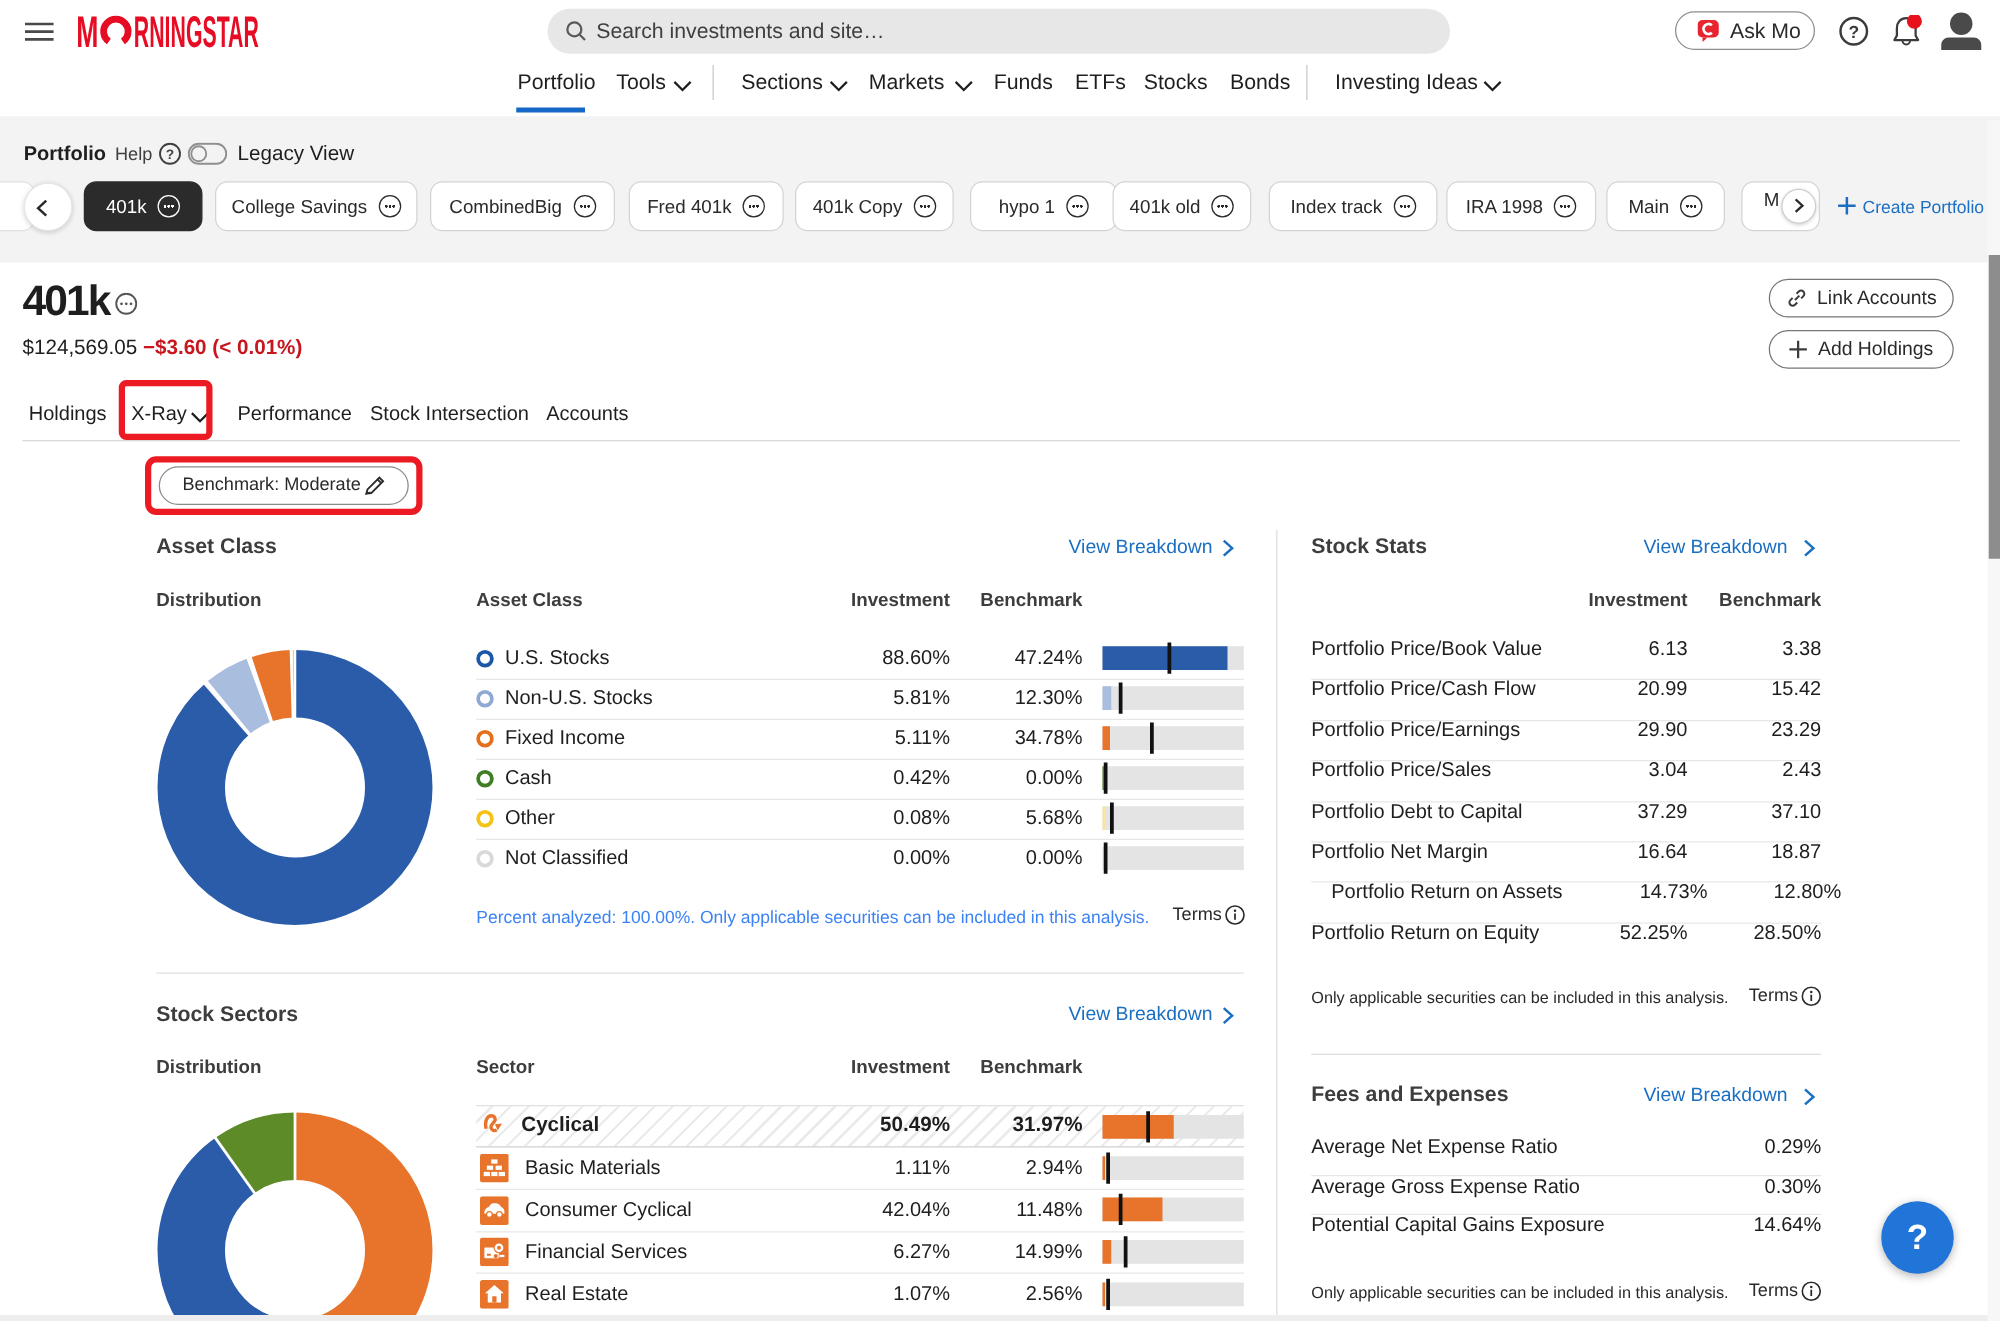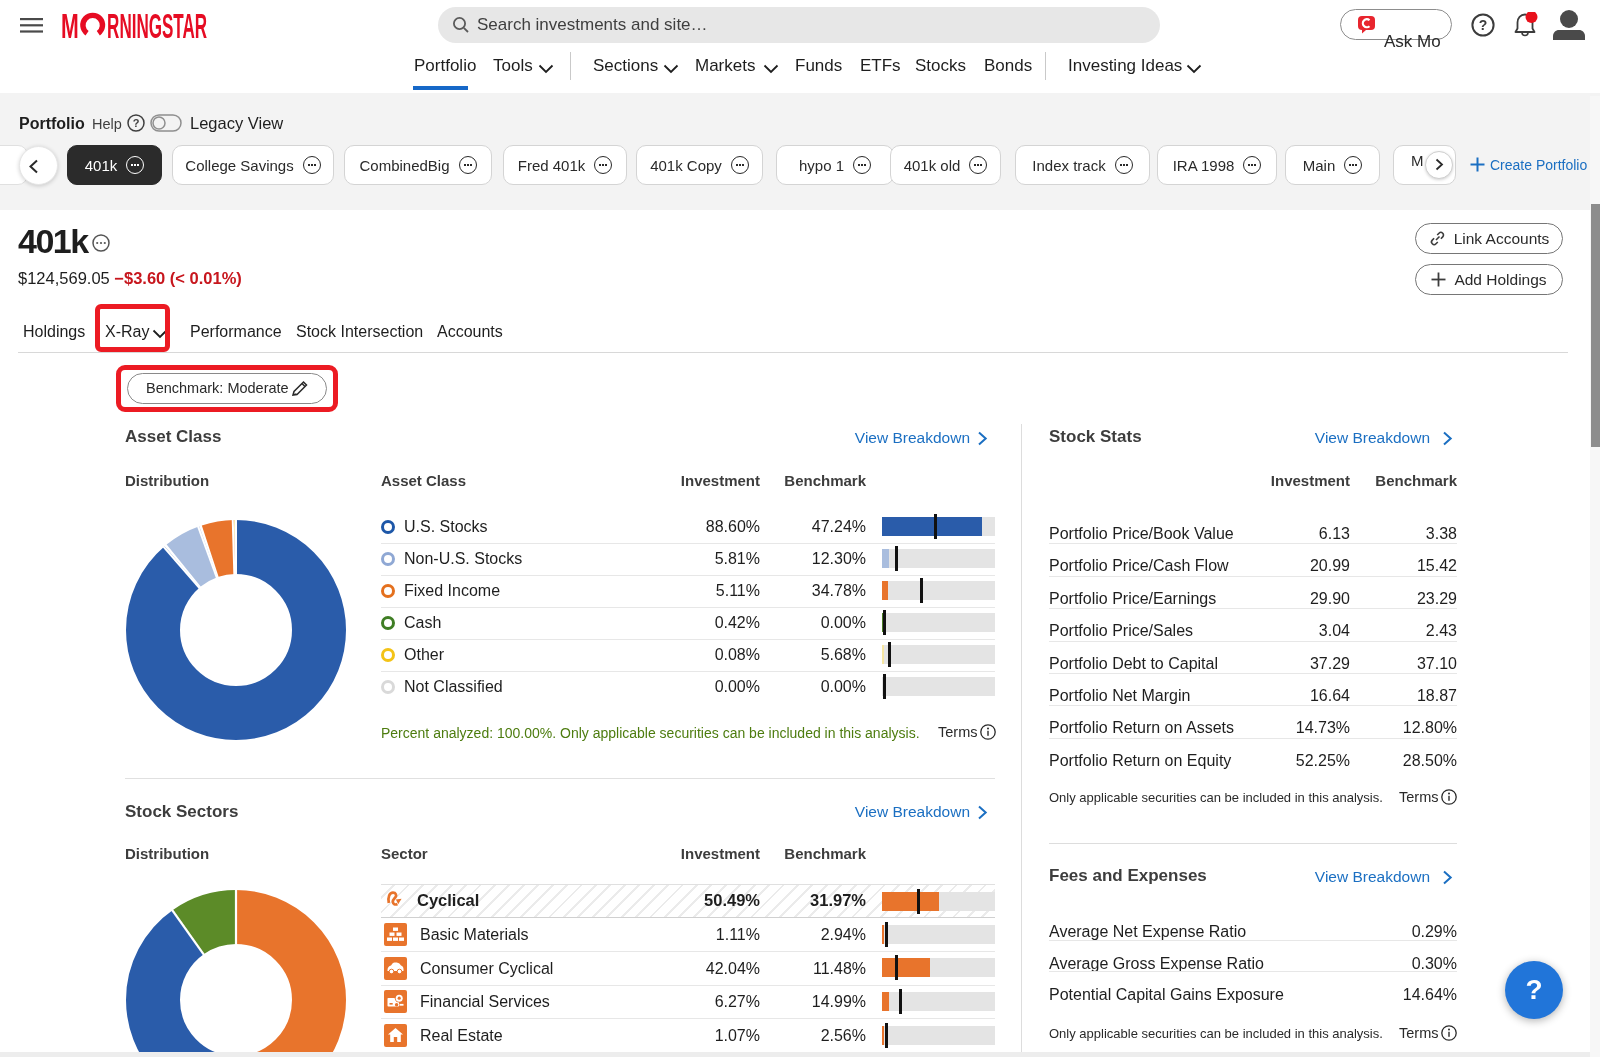--- a/index.html
+++ b/index.html
@@ -22,21 +22,21 @@
 .pill.dark:after{border-color:#fff;background:radial-gradient(circle 1.1px at 5px 8px,#fff 1.1px,transparent 1.2px),radial-gradient(circle 1.1px at 8px 8px,#fff 1.1px,transparent 1.2px),radial-gradient(circle 1.1px at 11px 8px,#fff 1.1px,transparent 1.2px);}
 .btn2{width:148px;height:31px;border:1px solid #767676;border-radius:16px;display:flex;align-items:center;justify-content:center;font-size:15.5px;color:#2a2a2a;background:#fff;}
 .arow{left:381px;width:614px;height:32px;display:flex;align-items:center;font-size:16px;}
 .arow .ring{margin-right:9px;flex:none;}
 .arow .lbl{flex:1;}
 .v1{position:absolute;left:279px;width:100px;text-align:right;}
 .v2{position:absolute;left:385px;width:100px;text-align:right;}
 .srow{left:381px;width:614px;height:33px;display:flex;align-items:center;font-size:16px;}
 .srow svg{margin:0 13px 0 3px;flex:none;}
 .srow .lbl2{flex:1;}
-.ssrow{left:1049px;width:408px;height:32px;display:flex;align-items:flex-end;font-size:16px;}
+.ssrow{left:1049px;width:408px;height:32px;display:flex;align-items:flex-start;font-size:16px;}
 .ssrow .sl{flex:1;}
 .sv1{position:absolute;left:201px;width:100px;text-align:right;}
 .sv2{position:absolute;left:308px;width:100px;text-align:right;}
 </style>
 </head>
 <body>
 <div id="page">
 
 <div class="abs" style="left:0;top:0;width:1600px;height:96px;background:#fff;"></div>
 
@@ -60,21 +60,21 @@
       <line x1="11.8" y1="11.8" x2="16" y2="16" stroke="#5a5a5a" stroke-width="1.8"></line>
     </svg>
 <div class="abs" style="left:477px;top:7px;height:52px;line-height:36px;font-size:17px;color:#3f3f3f;">Search investments and site…</div>
 
 <div class="abs" style="left:1340px;top:9px;width:112px;height:31px;border:1.5px solid #8d8d8d;border-radius:16px;"></div>
 <svg class="abs" style="left:1358px;top:16px;" width="19" height="18" viewBox="0 0 19 18">
 <rect x="0" y="0" width="17" height="14" rx="4" fill="#e8252e"></rect>
 <path d="M4 14 L4 17.5 L8 14 Z" fill="#e8252e"></path>
 <path d="M 11.5 4.2 A 4 4 0 1 0 11.5 10.2" fill="none" stroke="#fff" stroke-width="2.2"></path>
 </svg>
-<div class="abs" style="left:1384px;top:26px;height:31px;line-height:31px;font-size:17px;color:#2a2a2a;">Ask Mo</div>
+<div class="abs" style="left:1384px;top:9px;height:31px;line-height:31px;font-size:17px;color:#2a2a2a;">Ask Mo</div>
 
 <svg class="abs" style="left:1471px;top:13px;" width="24" height="24" viewBox="0 0 24 24">
       <circle cx="12" cy="12" r="10.6" fill="none" stroke="#3c3c3c" stroke-width="2"></circle>
       <text x="12" y="17" font-size="14" font-weight="bold" fill="#3c3c3c" text-anchor="middle" font-family="Liberation Sans">?</text>
     </svg>
 
 <svg class="abs" style="left:1513px;top:12px;" width="26" height="27" viewBox="0 0 26 27">
 <path d="M12 2.5 C7.5 2.5 4.5 6 4.5 10.5 L4.5 16.5 L2.5 20 L21.5 20 L19.5 16.5 L19.5 10.5 C19.5 6 16.5 2.5 12 2.5 Z" fill="none" stroke="#3c3c3c" stroke-width="1.8" stroke-linejoin="round"></path>
 <path d="M9 20.5 A 3 3 0 0 0 15 20.5" fill="none" stroke="#3c3c3c" stroke-width="1.6"></path>
 <circle cx="18.5" cy="5" r="6" fill="#e8111c"></circle>
@@ -274,21 +274,21 @@
 <div class="abs arow" style="top:671px;">
  <span class="ring" style="border:3.6px solid #d9d9d9;"></span>
       <span class="lbl">Not Classified</span>
  <span class="v1">0.00%</span>
       <span class="v2">0.00%</span>
 </div>
 <div class="bar" style="top:677px;">
       <s style="left:1px;"></s>
     </div>
 
-<div class="abs" style="left:381px;top:725px;font-size:14px;color:#4d7c0f;">Percent analyzed: 100.00%. Only applicable securities can be included in this analysis.</div>
+<div class="abs" style="left:381px;top:725px;font-size:14px;color:#3b82f6;">Percent analyzed: 100.00%. Only applicable securities can be included in this analysis.</div>
 <div class="abs" style="left:938px;top:724px;font-size:14.5px;color:#2a2a2a;">Terms</div>
 <svg class="abs" style="left:980px;top:724px;" width="16" height="16" viewBox="0 0 16 16">
       <circle cx="8" cy="8" r="7.2" fill="none" stroke="#2a2a2a" stroke-width="1.3"></circle>
       <circle cx="8" cy="4.6" r="1" fill="#2a2a2a"></circle>
       <rect x="7.3" y="6.8" width="1.4" height="5" fill="#2a2a2a"></rect>
     </svg>
 
 <div class="abs sec-h" style="left:125px;top:802px;">Stock Sectors</div>
 <div class="abs r" style="left:770px;top:803px;width:200px;font-size:15.5px;color:#1b6fc2;">View Breakdown</div>
 <svg class="abs" style="left:977px;top:805px;" width="11" height="15" viewBox="0 0 11 15">
@@ -433,21 +433,21 @@
       <span class="sv1">37.29</span>
       <span class="sv2">37.10</span>
     </div>
 <div class="row-line" style="left:1049px;top:673px;width:408px;"></div>
 <div class="abs ssrow" style="top:673px;">
       <span class="sl">Portfolio Net Margin</span>
       <span class="sv1">16.64</span>
       <span class="sv2">18.87</span>
     </div>
 <div class="row-line" style="left:1049px;top:705px;width:408px;"></div>
-<div class="abs ssrow" style="top:705px;">
+<div class="abs ssrow" style="top:705px;margin-left:16px;">
       <span class="sl">Portfolio Return on Assets</span>
       <span class="sv1">14.73%</span>
       <span class="sv2">12.80%</span>
     </div>
 <div class="row-line" style="left:1049px;top:738px;width:408px;"></div>
 <div class="abs ssrow" style="top:738px;">
       <span class="sl">Portfolio Return on Equity</span>
       <span class="sv1">52.25%</span>
       <span class="sv2">28.50%</span>
     </div>

